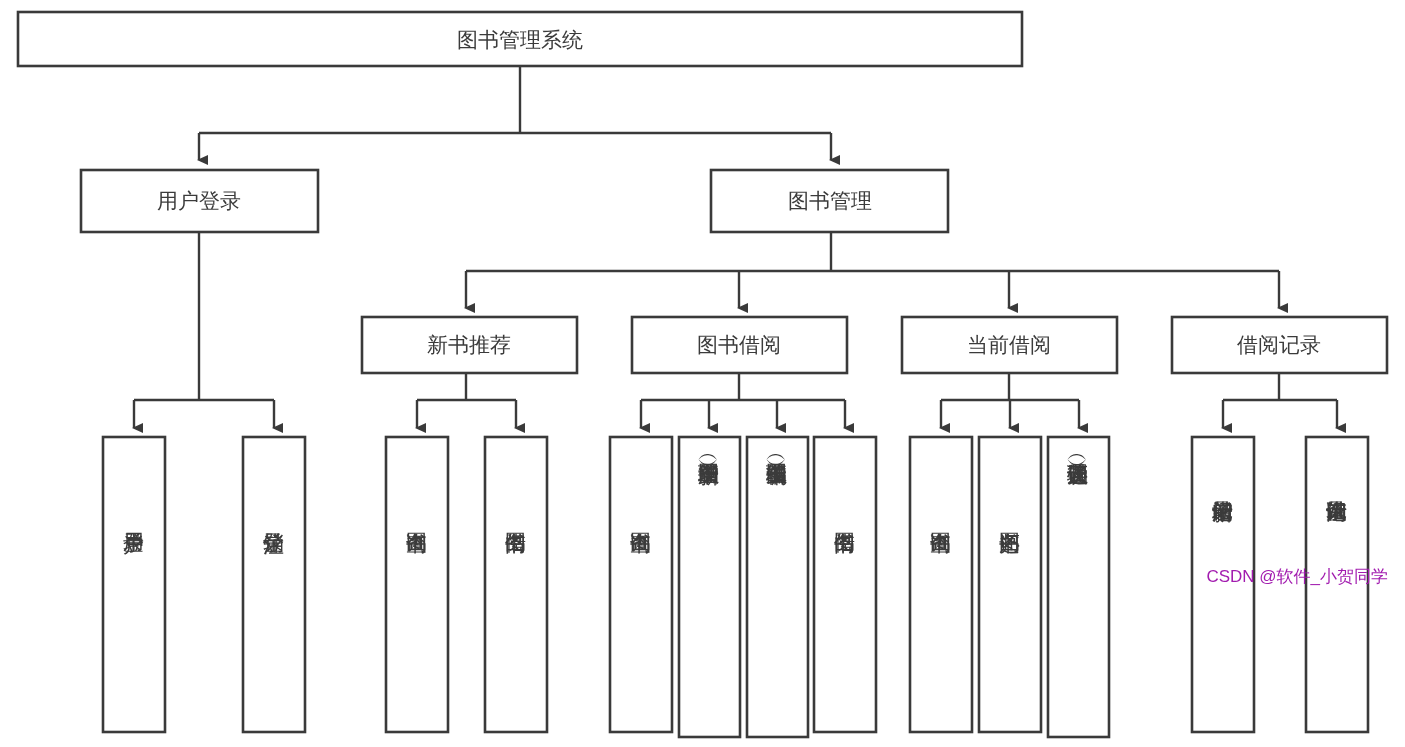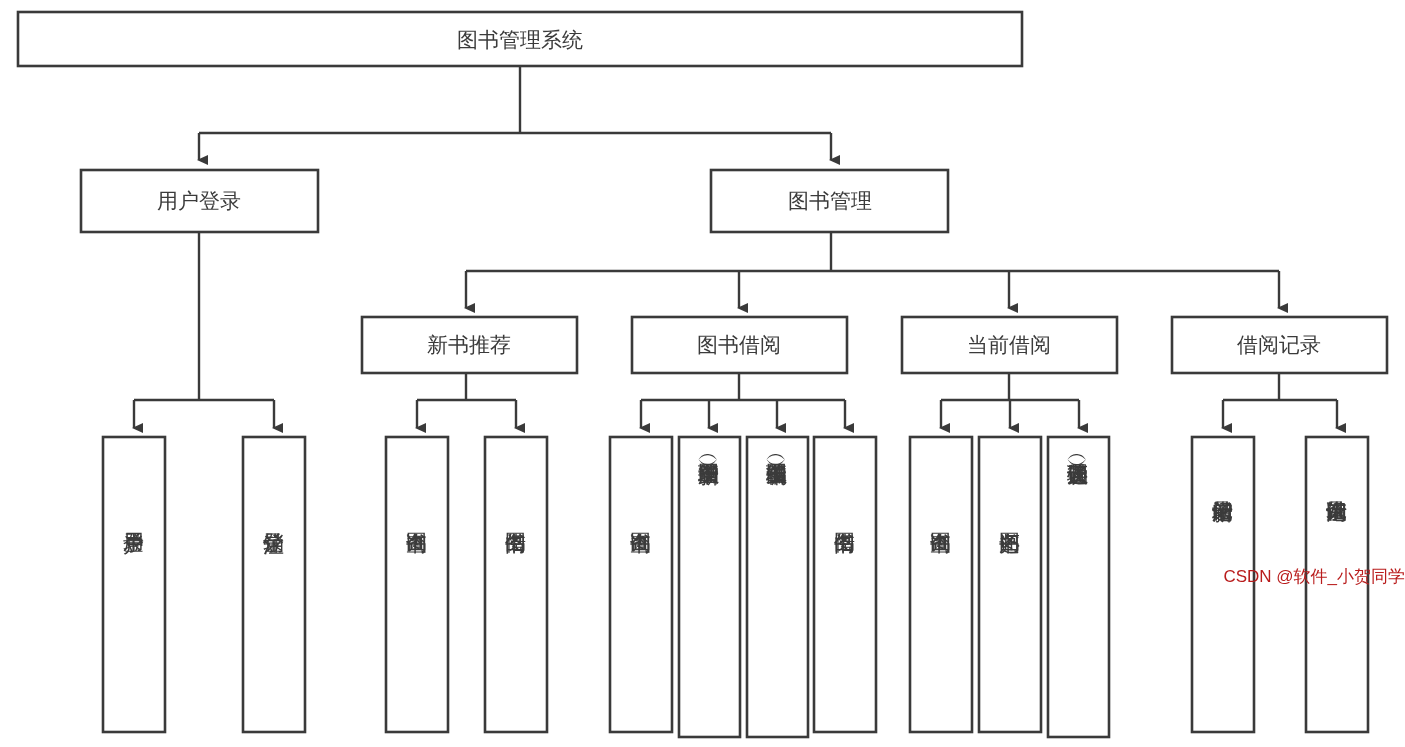--- a/index.html
+++ b/index.html
@@ -49,25 +49,25 @@
   .edge {
     stroke: #3a3a3a;
     stroke-width: 2.4;
     fill: none;
   }
   .arrowhead {
     fill: #3a3a3a;
   }
   .watermark {
     position: absolute;
-    right: 0;
+    right: 17px;
     bottom: 6px;
     font-family: "Liberation Sans", "DejaVu Sans", sans-serif;
     font-size: 17px;
-    color: #b91c1c;
+    color: #a21caf;
     white-space: nowrap;
     pointer-events: none;
   }
 </style>
 </head>
 <body>
 
 <div id="diagram-root">
 
   <svg class="diagram" viewBox="0 0 1405 747" xmlns="http://www.w3.org/2000/svg">

